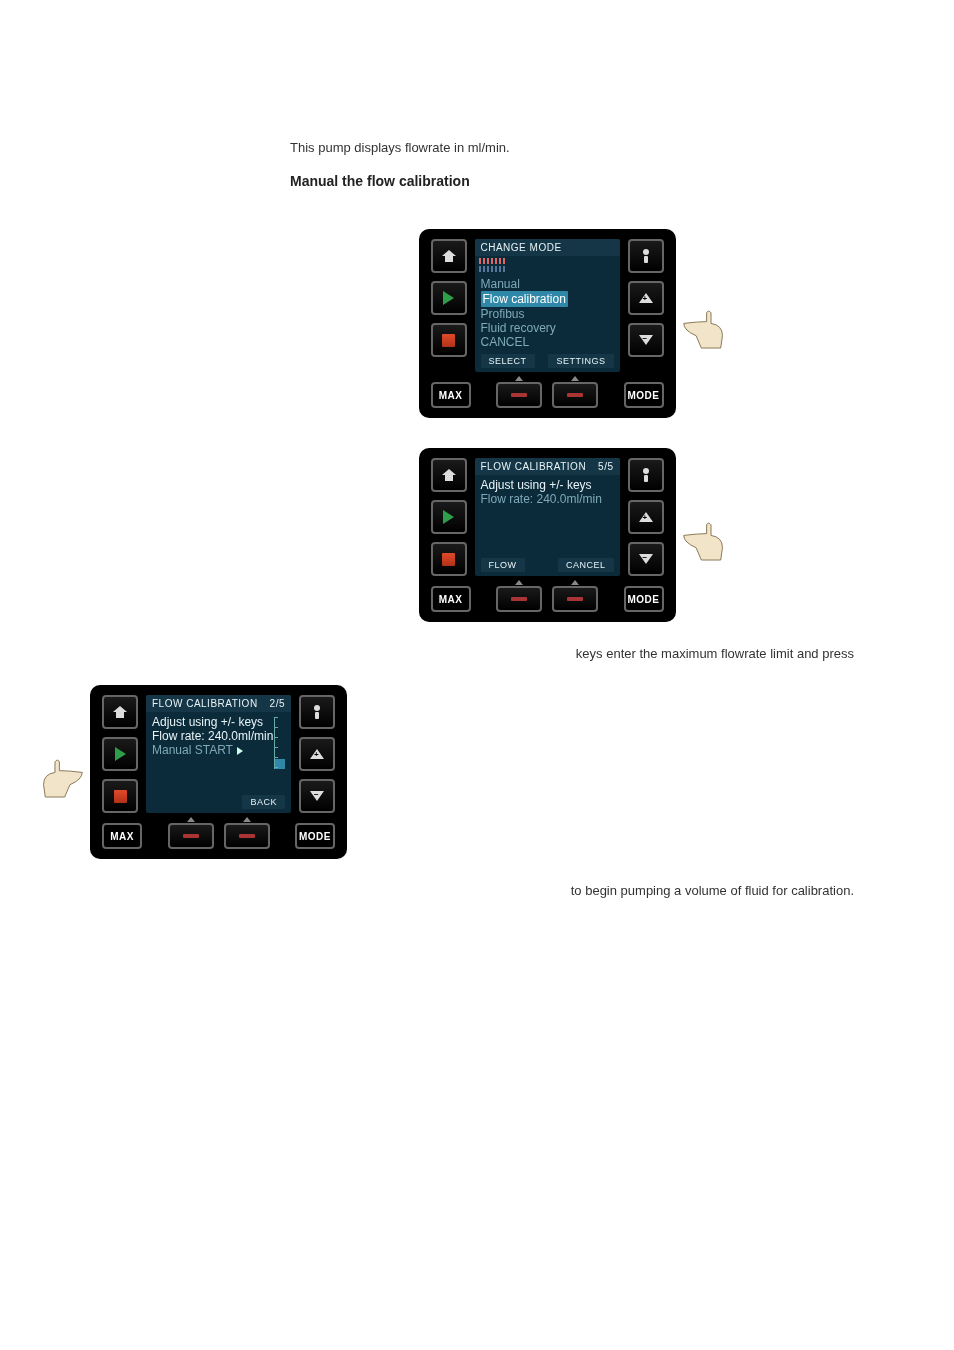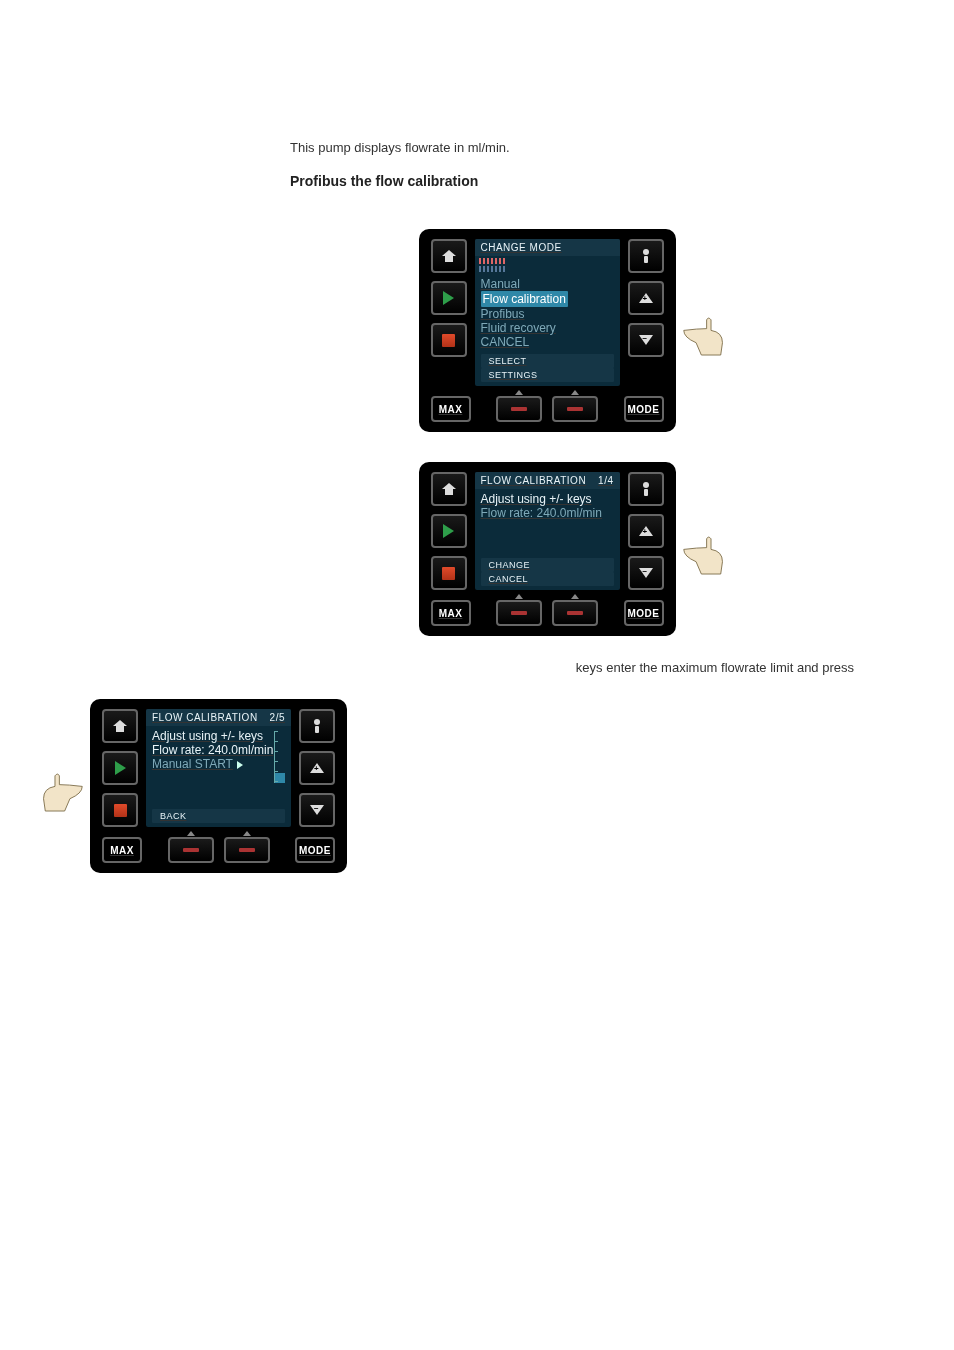--- a/index.html
+++ b/index.html
@@ -40,21 +40,20 @@
   .figure-wrap.left-hand { justify-content: flex-start; margin-left: -250px; }
 
   .panel {
     background: #000;
     border-radius: 10px;
     padding: 10px 12px 10px 12px;
     width: 257px;
     box-sizing: border-box;
     display: flex;
     flex-direction: column;
-    text-decoration: underline;
   }
   .panel-top {
     display: flex;
     align-items: stretch;
   }
   .side-col {
     display: flex;
     flex-direction: column;
     gap: 8px;
   }
@@ -104,21 +103,20 @@
     display: inline-block;
   }
   .screen-body .muted { color: #7fa9b8; }
   .screen-footer {
     display: flex;
     justify-content: space-between;
     font-size: 9px;
     padding: 2px 6px 4px 6px;
     letter-spacing: 0.5px;
     color: #e8f3f7;
-    flex-direction: column;
   }
   .screen-footer span {
     background: #153646;
     padding: 2px 8px;
     border-radius: 1px;
   }
 
   .panel-bottom {
     display: flex;
     align-items: flex-start;
@@ -282,21 +280,21 @@
     margin-left: 4px;
   }
 </style>
 </head>
 <body>
 
 <div class="page">
 
   <p class="intro-line">This pump displays flowrate in ml/min.</p>
 
-  <p class="section-title">Profibus the flow calibration</p>
+  <p class="section-title">Manual the flow calibration</p>
 
   <div class="figure-wrap">
     <div class="panel">
       <div class="panel-top">
         <div class="side-col">
           <div class="btn">
               <span class="ic-home"></span>
             </div>
           <div class="btn">
               <span class="ic-play"></span>
@@ -360,28 +358,28 @@
           <div class="btn">
               <span class="ic-play"></span>
             </div>
           <div class="btn">
               <span class="ic-stop"></span>
             </div>
         </div>
         <div class="screen">
           <div class="title-bar">
             <span>FLOW CALIBRATION</span>
-            <span>1/4</span>
+            <span>5/5</span>
           </div>
           <div class="screen-body">
             <div class="row" style="color:#e8f3f7">Adjust using +/- keys</div>
             <div class="row muted">Flow rate: 240.0ml/min</div>
           </div>
           <div class="screen-footer">
-            <span>CHANGE</span>
+            <span>FLOW</span>
             <span>CANCEL</span>
           </div>
         </div>
         <div class="side-col">
           <div class="btn">
               <span class="ic-info"></span>
             </div>
           <div class="btn">
               <span class="ic-up"></span>
             </div>
@@ -461,14 +459,15 @@
         <div class="label-box">MAX</div>
         <div class="long-btn-group">
           <div class="long-btn"></div>
           <div class="long-btn"></div>
         </div>
         <div class="label-box">MODE</div>
       </div>
     </div>
   </div>
 
+  <p class="caption">to begin pumping a volume of fluid for calibration.</p>
 
 </div>
 
 </body></html>

